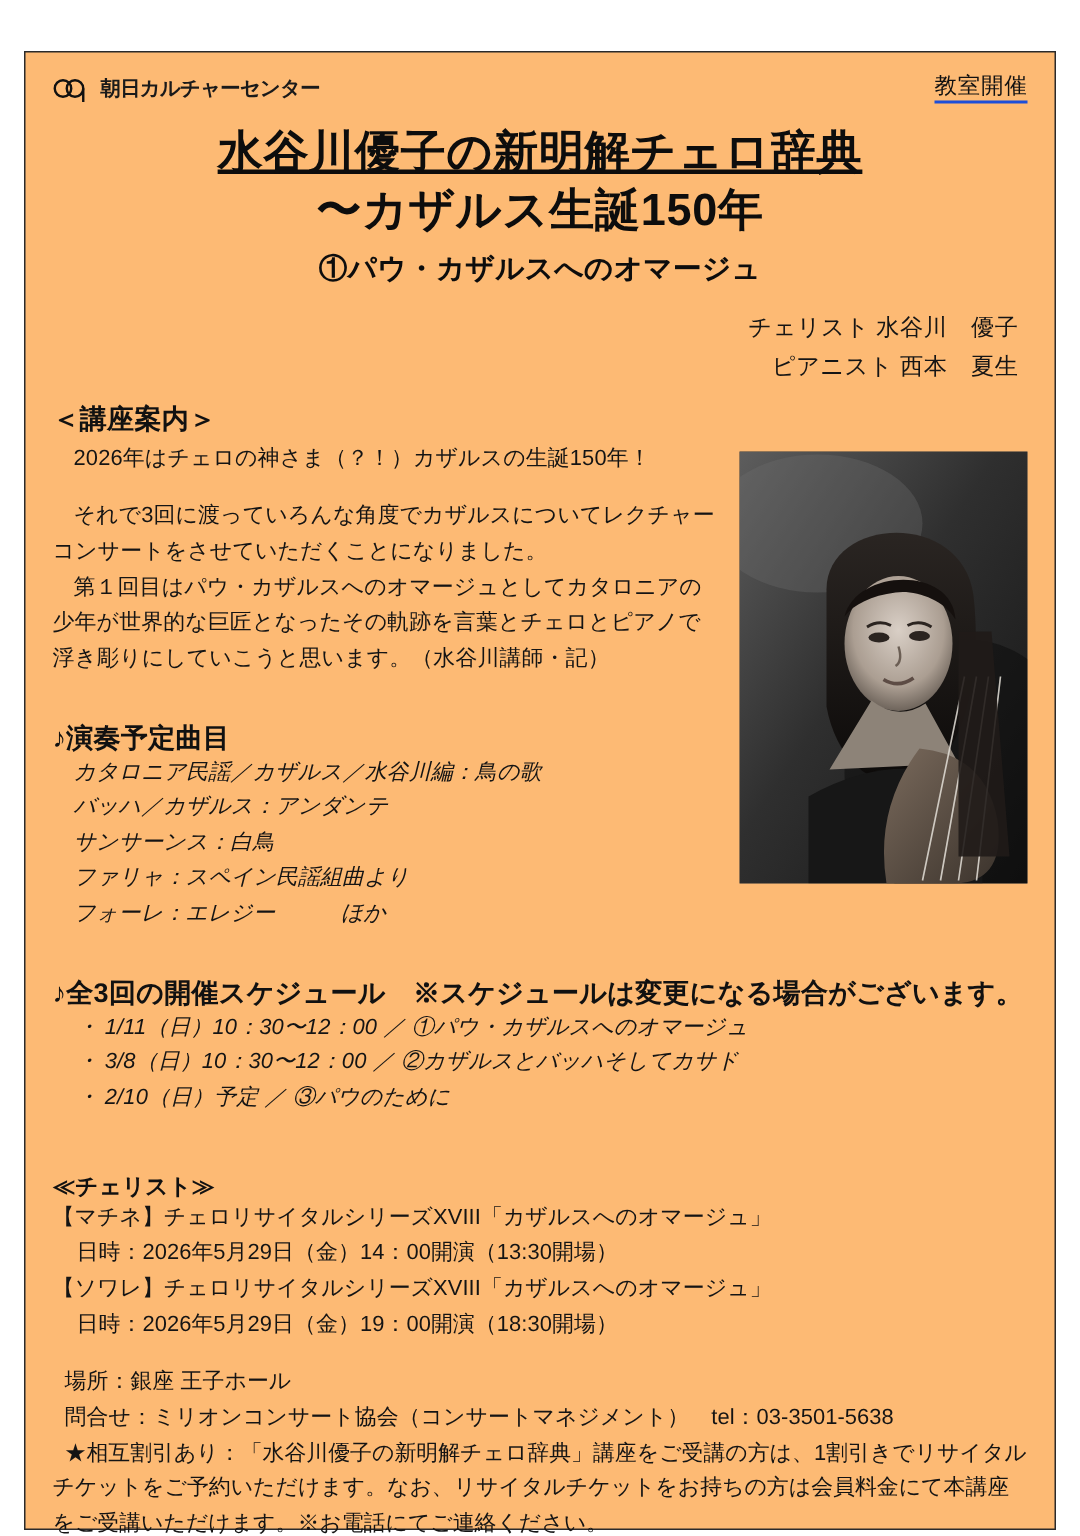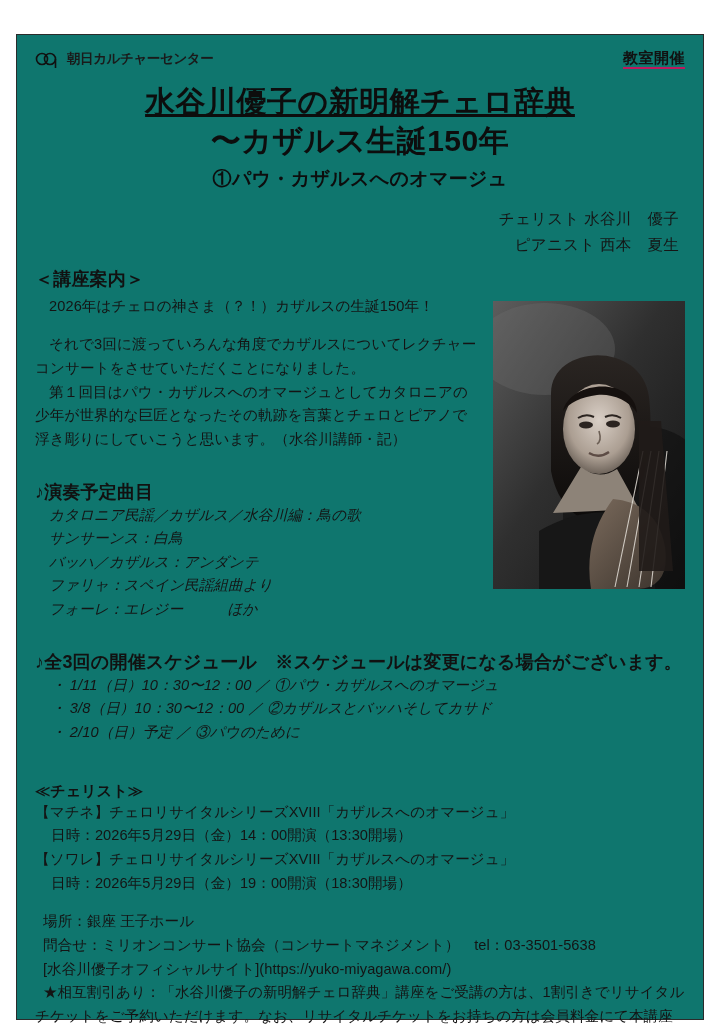--- a/index.html
+++ b/index.html
@@ -24,21 +24,21 @@
     background: #fff;
   }
   .sheet {
     position: absolute;
     left: 16px;
     top: 34px;
     width: 688px;
     height: 986px;
     border: 1px solid #2b2b2b;
     box-sizing: border-box;
-    background: #0f766e;
+    background: #fdba74;
   }
   .inner {
     position: relative;
     padding: 14px 18px 0 18px;
     height: 100%;
     box-sizing: border-box;
   }
 
   
   .hdr {
@@ -57,23 +57,23 @@
     display: block;
   }
   .brand-name {
     font-size: 13.5px;
     font-weight: bold;
     letter-spacing: -0.4px;
     color: #1a1a1a;
   }
   .venue-tag {
     font-size: 15px;
-    font-weight: bold;
+    font-weight: normal;
     color: #111;
-    border-bottom: 2px solid #be185d;
+    border-bottom: 2px solid #1d4ed8;
     padding-bottom: 1px;
     line-height: 1.15;
     letter-spacing: 0.5px;
   }
 
   
   .title-block {
     margin-top: 14px;
     text-align: center;
   }
@@ -277,22 +277,22 @@
         <p class="para indent1">2026年はチェロの神さま（？！）カザルスの生誕150年！</p>
         <div class="gap-md"></div>
         <p class="para indent1">それで3回に渡っていろんな角度でカザルスについてレクチャーコンサートをさせていただくことになりました。</p>
         <p class="para indent1">第１回目はパウ・カザルスへのオマージュとしてカタロニアの少年が世界的な巨匠となったその軌跡を言葉とチェロとピアノで浮き彫りにしていこうと思います。（水谷川講師・記）</p>
 
         <div class="gap-lg"></div>
 
         <div class="section-head">♪演奏予定曲目</div>
         <ul class="list">
           <li>カタロニア民謡／カザルス／水谷川編：鳥の歌</li>
+          <li>バッハ／カザルス：アンダンテ</li>
           <li>サンサーンス：白鳥</li>
-          <li>バッハ／カザルス：アンダンテ</li>
           <li>ファリャ：スペイン民謡組曲より</li>
           <li>フォーレ：エレジー　　　ほか</li>
         </ul>
       </div>
 
       <div class="gap-lg"></div>
 
       <div class="section-head">♪全3回の開催スケジュール　※スケジュールは変更になる場合がございます。</div>
       <ul class="list sched">
         <li>・ 1/11（日）10：30〜12：00 ／ ①パウ・カザルスへのオマージュ</li>
@@ -306,18 +306,17 @@
       <div class="info-head">≪チェリスト≫</div>
       <div class="info-line">【マチネ】チェロリサイタルシリーズXVIII「カザルスへのオマージュ」</div>
       <div class="info-line ind">日時：2026年5月29日（金）14：00開演（13:30開場）</div>
       <div class="info-line">【ソワレ】チェロリサイタルシリーズXVIII「カザルスへのオマージュ」</div>
       <div class="info-line ind">日時：2026年5月29日（金）19：00開演（18:30開場）</div>
 
       <div class="gap-md"></div>
 
       <div class="info-line ind2">場所：銀座 王子ホール</div>
       <div class="info-line ind2">問合せ：ミリオンコンサート協会（コンサートマネジメント）　tel：03-3501-5638</div>
-      <div class="info-line ind2">[水谷川優子オフィシャルサイト](https://yuko-miyagawa.com/)</div>
       <div class="note">★相互割引あり：「水谷川優子の新明解チェロ辞典」講座をご受講の方は、1割引きでリサイタルチケットをご予約いただけます。なお、リサイタルチケットをお持ちの方は会員料金にて本講座をご受講いただけます。※お電話にてご連絡ください。</div>
 
     </div>
   </div>
 </div>
 
 </body></html>

